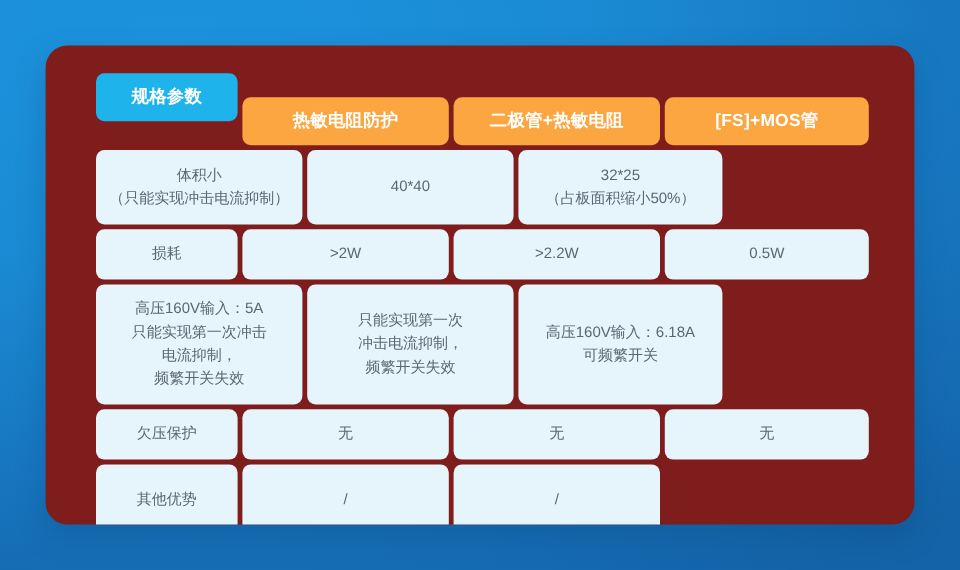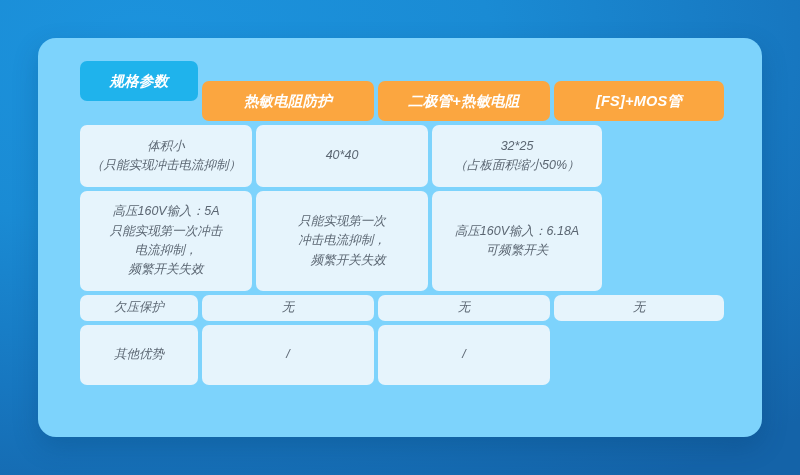--- a/index.html
+++ b/index.html
@@ -23,25 +23,24 @@
       radial-gradient(ellipse 120% 110% at 18% 8%, #1c93dd 0%, #1a8bd4 36%, #1777c0 68%, #1463a8 100%),
       linear-gradient(135deg, #1c93dd 0%, #1a86cf 45%, #1160a4 100%);
   }
 
   #card {
     position: absolute;
     left: 38px;
     top: 38px;
     width: 724px;
     height: 399px;
-    background: #7dd3fc;
+    background: #7f1d1d;
     border-radius: 18px;
     box-shadow: 0 10px 26px rgba(5, 48, 92, 0.22);
     overflow: hidden;
-    font-style: italic;
   }
 
   #table {
     position: absolute;
     left: 42px;
     top: 23px;
     width: 640px;
     display: flex;
     flex-direction: column;
     gap: 4px;
@@ -59,21 +58,21 @@
     text-align: center;
     border-radius: 7px;
     padding: 4px 8px;
     line-height: 1.55;
     white-space: pre-line;
   }
 
   
   .c0 { width: 118px; flex: 0 0 118px; }
   .c1 { width: 172px; flex: 0 0 172px; }
-  .c2 { width: 172px; flex: 0 0 172px; text-align: right; }
+  .c2 { width: 172px; flex: 0 0 172px; }
   .c3 { width: 170px; flex: 0 0 170px; }
 
   
   .row.header .cell {
     height: 40px;
     color: #ffffff;
     font-size: 14.5px;
     font-weight: bold;
     letter-spacing: 0.2px;
   }
@@ -83,21 +82,21 @@
   
   .row.body .cell {
     background: #e6f4fc;
     color: #5b6672;
     font-size: 12.5px;
   }
 
   .row.r1 .cell { height: 62px; }
   .row.r2 .cell { height: 42px; }
   .row.r3 .cell { height: 100px; }
-  .row.r4 .cell { height: 26px; }
+  .row.r4 .cell { height: 42px; }
   .row.r5 .cell { height: 60px; }
 
   .cell.label { font-size: 13px; }
   .cell.slash { font-size: 14px; color: #6b7680; }
 </style>
 </head>
 <body>
 
 <div id="bg-gradient"></div>
 
@@ -113,20 +112,26 @@
     </div>
 
     <div class="row body r1">
       <div class="cell c1">体积小
 （只能实现冲击电流抑制）</div>
       <div class="cell c2">40*40</div>
       <div class="cell c3">32*25
 （占板面积缩小50%）</div>
     </div>
 
+    <div class="row body r2">
+      <div class="cell c0 label">损耗</div>
+      <div class="cell c1">&gt;2W</div>
+      <div class="cell c2">&gt;2.2W</div>
+      <div class="cell c3">0.5W</div>
+    </div>
 
     <div class="row body r3">
       <div class="cell c1">高压160V输入：5A
 只能实现第一次冲击
 电流抑制，
 频繁开关失效</div>
       <div class="cell c2">只能实现第一次
 冲击电流抑制，
 频繁开关失效</div>
       <div class="cell c3">高压160V输入：6.18A

